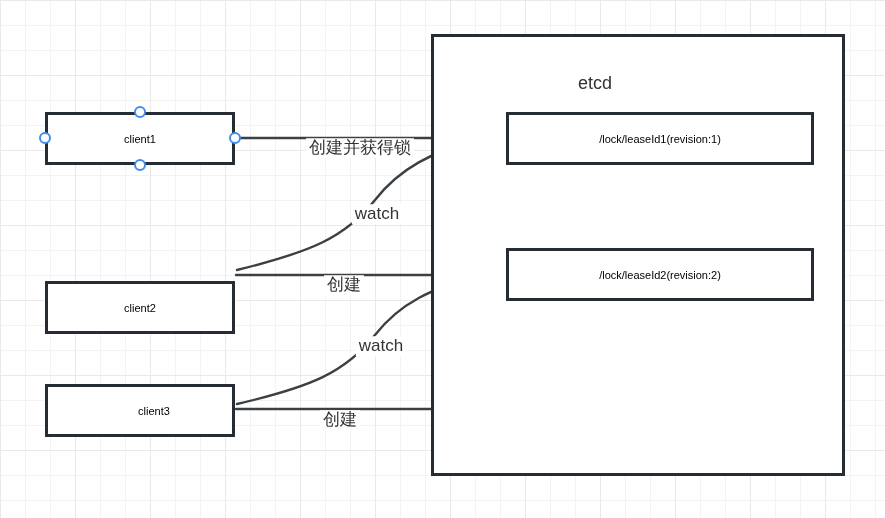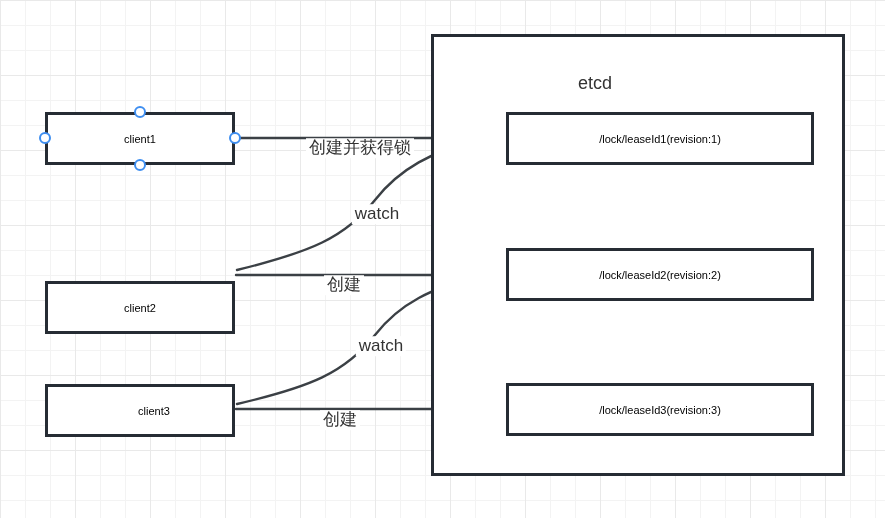--- a/index.html
+++ b/index.html
@@ -122,23 +122,20 @@
   <div class="node client" style="top:384px;padding-left:28px;">
     <span>client3</span>
   </div>
 
   <div class="node lease" style="top:112px;">
     <span>/lock/leaseId1(revision:1)</span>
   </div>
   <div class="node lease" style="top:248px;">
     <span>/lock/leaseId2(revision:2)</span>
   </div>
-  <div class="node lease" style="top:383px;">
-    <span>/lock/leaseId3(revision:3)</span>
-  </div>
 
   <div class="edge-label" style="left:360px; top:138px;">创建并获得锁</div>
   <div class="edge-label" style="left:344px; top:275px;">创建</div>
   <div class="edge-label" style="left:340px; top:410px;">创建</div>
   <div class="edge-label" style="left:377px; top:204px;">watch</div>
   <div class="edge-label" style="left:381px; top:336px;">watch</div>
 
   <div class="handle" style="left:140px; top:112px;"></div>
   <div class="handle" style="left:140px; top:165px;"></div>
   <div class="handle" style="left:45px;  top:138px;"></div>

